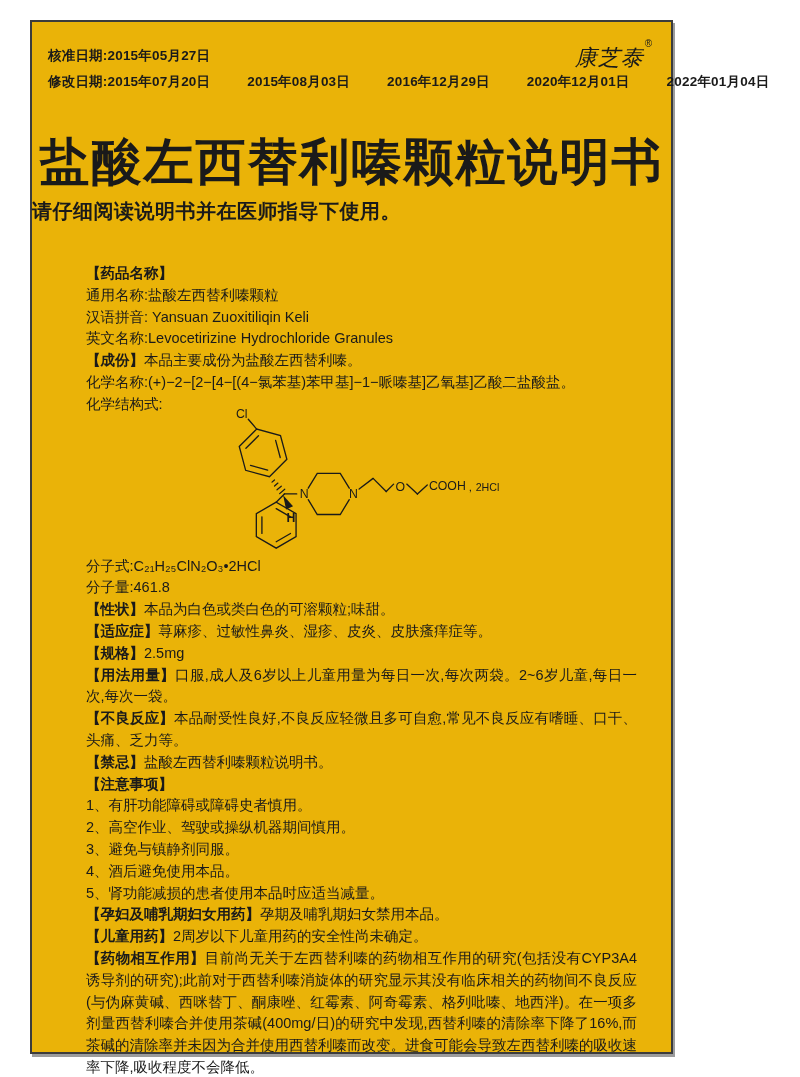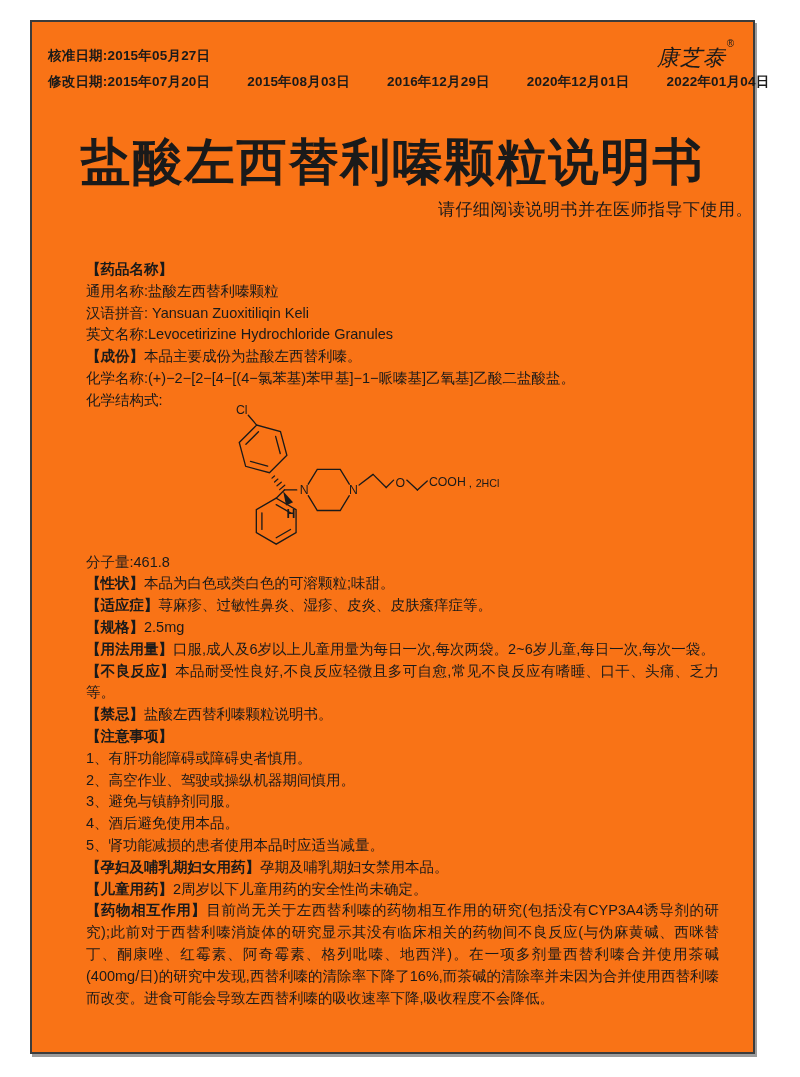--- a/index.html
+++ b/index.html
@@ -2,31 +2,31 @@
 <html><head>
 <meta charset="utf-8">
 <style>
   html,body{margin:0;padding:0;background:#ffffff;}
   body{
     width:800px;height:1077px;position:relative;
     font-family:"Liberation Sans","DejaVu Sans",sans-serif;
     color:#1a1a1a;-webkit-font-smoothing:antialiased;
   }
   .frame{
-    position:absolute;left:30px;top:20px;width:725px;height:1034px;
-    background:#f97316;border:2px solid #3c3c3c;box-sizing:border-box;
+    position:absolute;left:30px;top:20px;width:643px;height:1034px;
+    background:#eab308;border:2px solid #3c3c3c;box-sizing:border-box;
     box-shadow:2px 3px 0 #9c9c9c;
   }
   .meta{position:absolute;left:16px;top:24px;font-size:13.5px;font-weight:600;letter-spacing:.2px;}
   .meta-line{height:19px;line-height:19px;white-space:nowrap;margin-bottom:7px;}
   .rev-date{display:inline-block;margin-right:37px;}
   .logo{position:absolute;right:18px;top:16px;font-size:22px;font-weight:normal;font-style:italic;letter-spacing:1px;}
   .logo sup{font-size:10px;font-style:normal;vertical-align:18px;margin-left:1px;}
   .title{margin:112px 0 0;text-align:center;font-size:50px;font-weight:bold;letter-spacing:2px;line-height:1.12;}
-  .subtitle{margin-top:8px;text-align:right;font-size:17px;font-weight:normal;letter-spacing:.5px;}
+  .subtitle{margin-top:8px;text-align:left;font-size:20px;font-weight:bold;letter-spacing:.5px;}
   .body{margin:38px 34px 0 54px;font-size:14.5px;line-height:21.8px;text-align:justify;}
   .body p{margin:0;}
   .body b{font-weight:bold;margin-top:28px;}
   .structure{margin:-14px 0 -2px 126px;}
   .structure svg{display:block;}
   .sline{stroke:#1a1a1a;stroke-width:1.6;fill:none;stroke-linecap:round;}
   .shash{stroke:#1a1a1a;stroke-width:1.5;fill:none;stroke-linecap:round;}
   .satom{font-family:"Liberation Sans","DejaVu Sans",sans-serif;font-size:15px;fill:#1a1a1a;}
   .ssalt{font-family:"Liberation Sans","DejaVu Sans",sans-serif;font-size:13px;fill:#1a1a1a;}
 </style>
@@ -98,20 +98,21 @@
           <line class="sline" x1="196" y1="93" x2="212" y2="109"></line>
           <line class="sline" x1="212" y1="109" x2="221" y2="100"></line>
           <text class="satom" x="229" y="108" text-anchor="middle">O</text>
           <line class="sline" x1="237" y1="100" x2="250" y2="112"></line>
           <line class="sline" x1="250" y1="112" x2="262" y2="101"></line>
           <text class="satom" x="264" y="107">COOH</text>
           <text class="ssalt" x="308" y="108">，2HCl</text>
         </svg>
       </div>
 
+      <p><span>分子式:</span><span>C₂₁H₂₅ClN₂O₃•2HCl</span></p>
       <p><span>分子量:</span><span>461.8</span></p>
 
       <p><b>【性状】</b><span>本品为白色或类白色的可溶颗粒;味甜。</span></p>
       <p><b>【适应症】</b><span>荨麻疹、过敏性鼻炎、湿疹、皮炎、皮肤瘙痒症等。</span></p>
       <p><b>【规格】</b><span>2.5mg</span></p>
       <p><b>【用法用量】</b><span>口服,成人及6岁以上儿童用量为每日一次,每次两袋。2~6岁儿童,每日一次,每次一袋。</span></p>
       <p><b>【不良反应】</b><span>本品耐受性良好,不良反应轻微且多可自愈,常见不良反应有嗜睡、口干、头痛、乏力等。</span></p>
       <p><b>【禁忌】</b><span>盐酸左西替利嗪颗粒说明书。</span></p>
 
       <p><b>【注意事项】</b></p>

